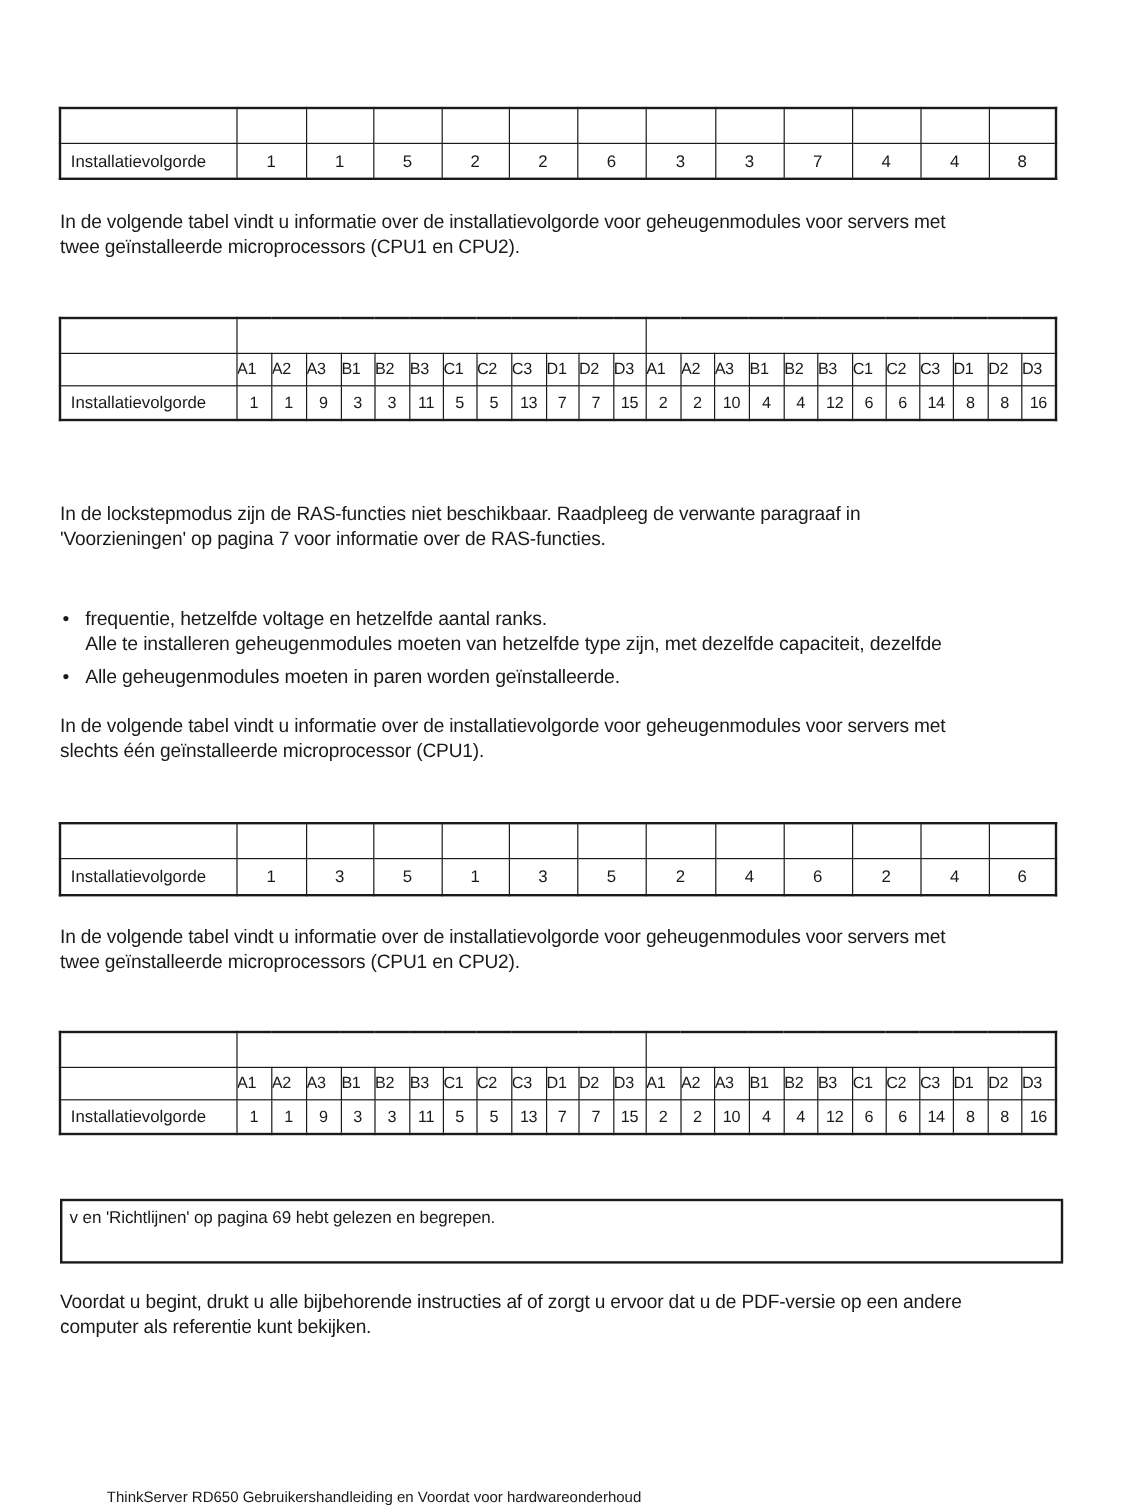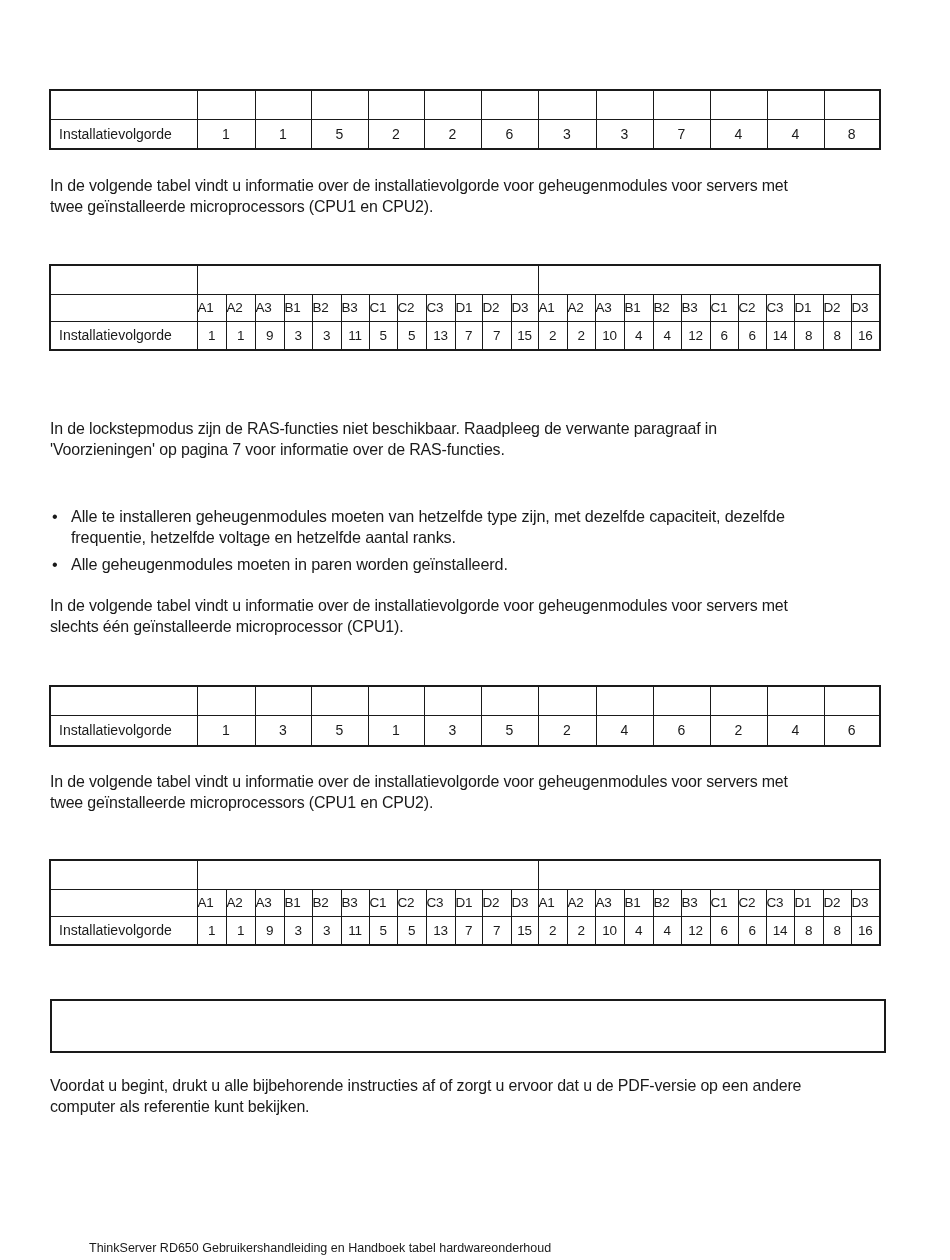--- a/index.html
+++ b/index.html
@@ -188,26 +188,26 @@
   </table>
 
 <div class="para" style="top:418px;">
   <div>In de lockstepmodus zijn de RAS-functies niet beschikbaar. Raadpleeg de verwante paragraaf in</div>
   <div>'Voorzieningen' op pagina 7 voor informatie over de RAS-functies.</div>
 </div>
 
 <ul class="bullets" style="top:506px;">
   <li>
     <span class="dot">•</span>
+    <div>frequentie, hetzelfde voltage en hetzelfde aantal ranks.</div>
     <div>Alle te installeren geheugenmodules moeten van hetzelfde type zijn, met dezelfde capaciteit, dezelfde</div>
-    <div>frequentie, hetzelfde voltage en hetzelfde aantal ranks.</div>
   </li>
   <li>
     <span class="dot">•</span>
-    <div>Alle geheugenmodules moeten in paren worden geïnstalleerd.</div>
+    <div>Alle geheugenmodules moeten in paren worden geïnstalleerde.</div>
   </li>
 </ul>
 
 <div class="para" style="top:595px;">
   <div>In de volgende tabel vindt u informatie over de installatievolgorde voor geheugenmodules voor servers met</div>
   <div>slechts één geïnstalleerde microprocessor (CPU1).</div>
 </div>
 
 <table class="mem narrow" style="left:49px; top:685px; width:832px;">
   <colgroup>
@@ -349,20 +349,21 @@
         <td class="cell">6</td>
         <td class="cell">14</td>
         <td class="cell">8</td>
         <td class="cell">8</td>
         <td class="cell">16</td>
       </tr>
 </tbody>
   </table>
 
 <div class="notice">
+  <div>v en 'Richtlijnen' op pagina 69 hebt gelezen en begrepen.</div>
 </div>
 
 <div class="para" style="top:1075px;">
   <div>Voordat u begint, drukt u alle bijbehorende instructies af of zorgt u ervoor dat u de PDF-versie op een andere</div>
   <div>computer als referentie kunt bekijken.</div>
 </div>
 
-<div class="footer">ThinkServer RD650 Gebruikershandleiding en Handboek tabel hardwareonderhoud</div>
+<div class="footer">ThinkServer RD650 Gebruikershandleiding en Voordat voor hardwareonderhoud</div>
 
 </body></html>

